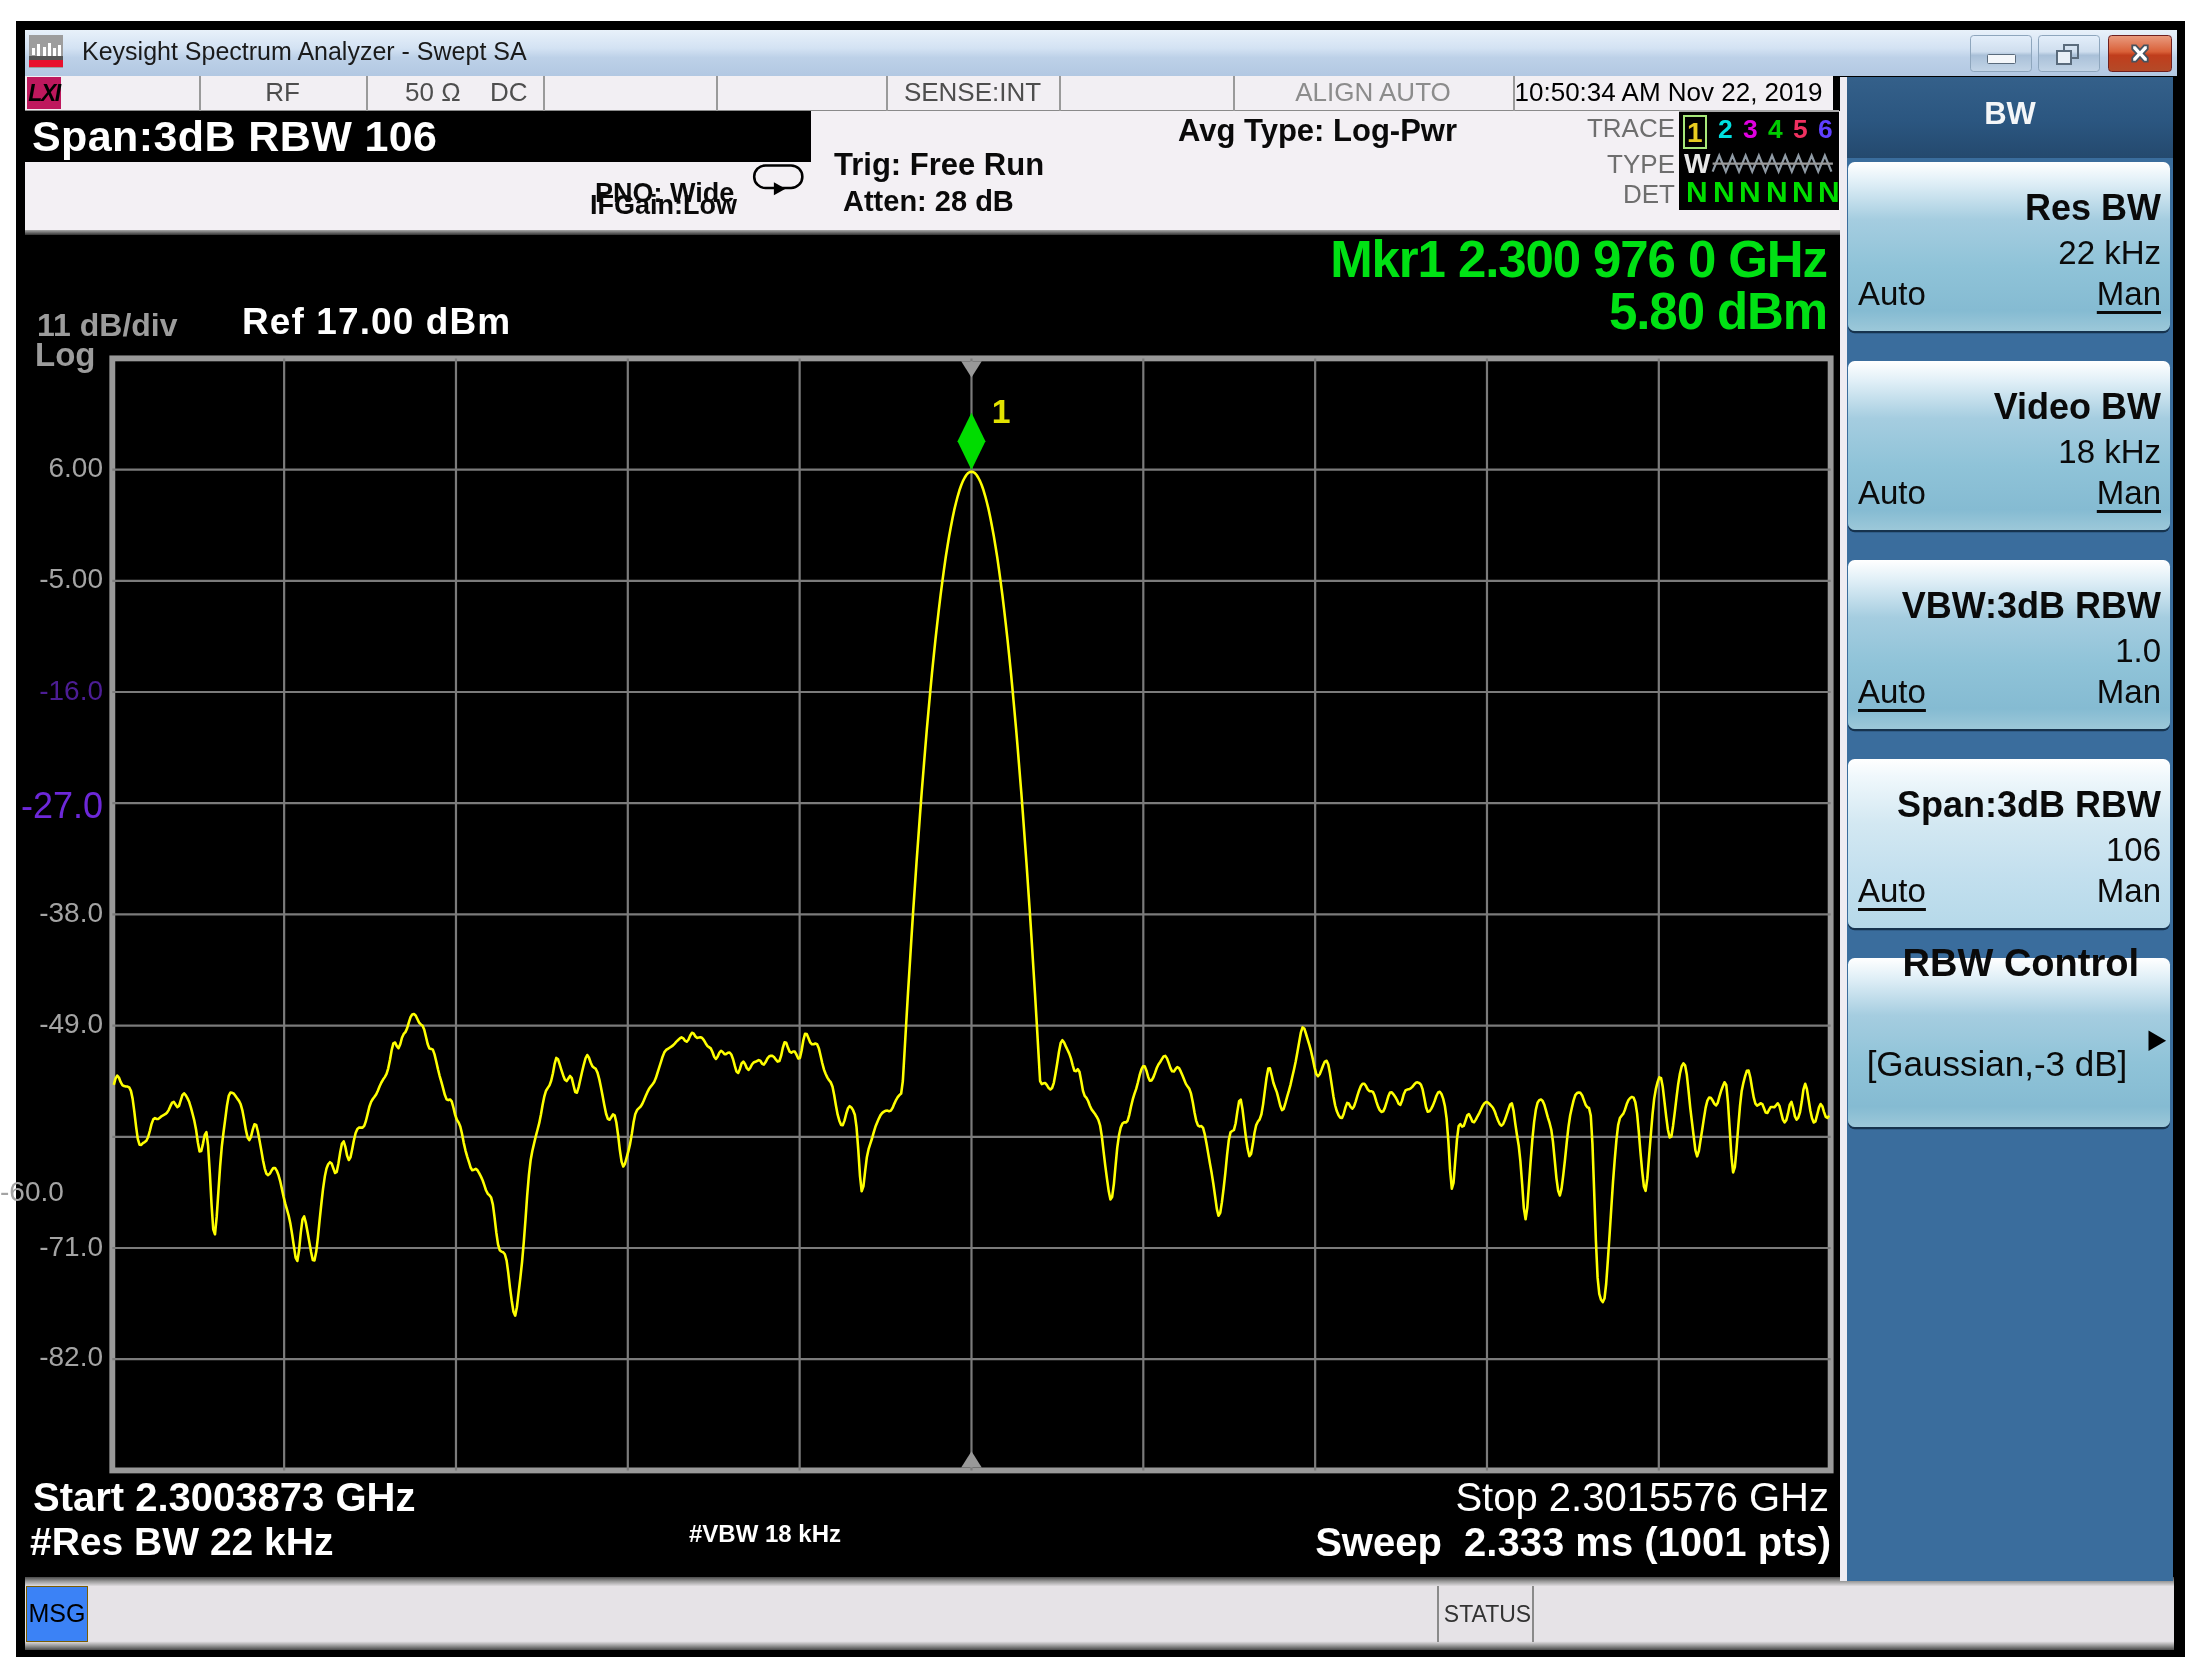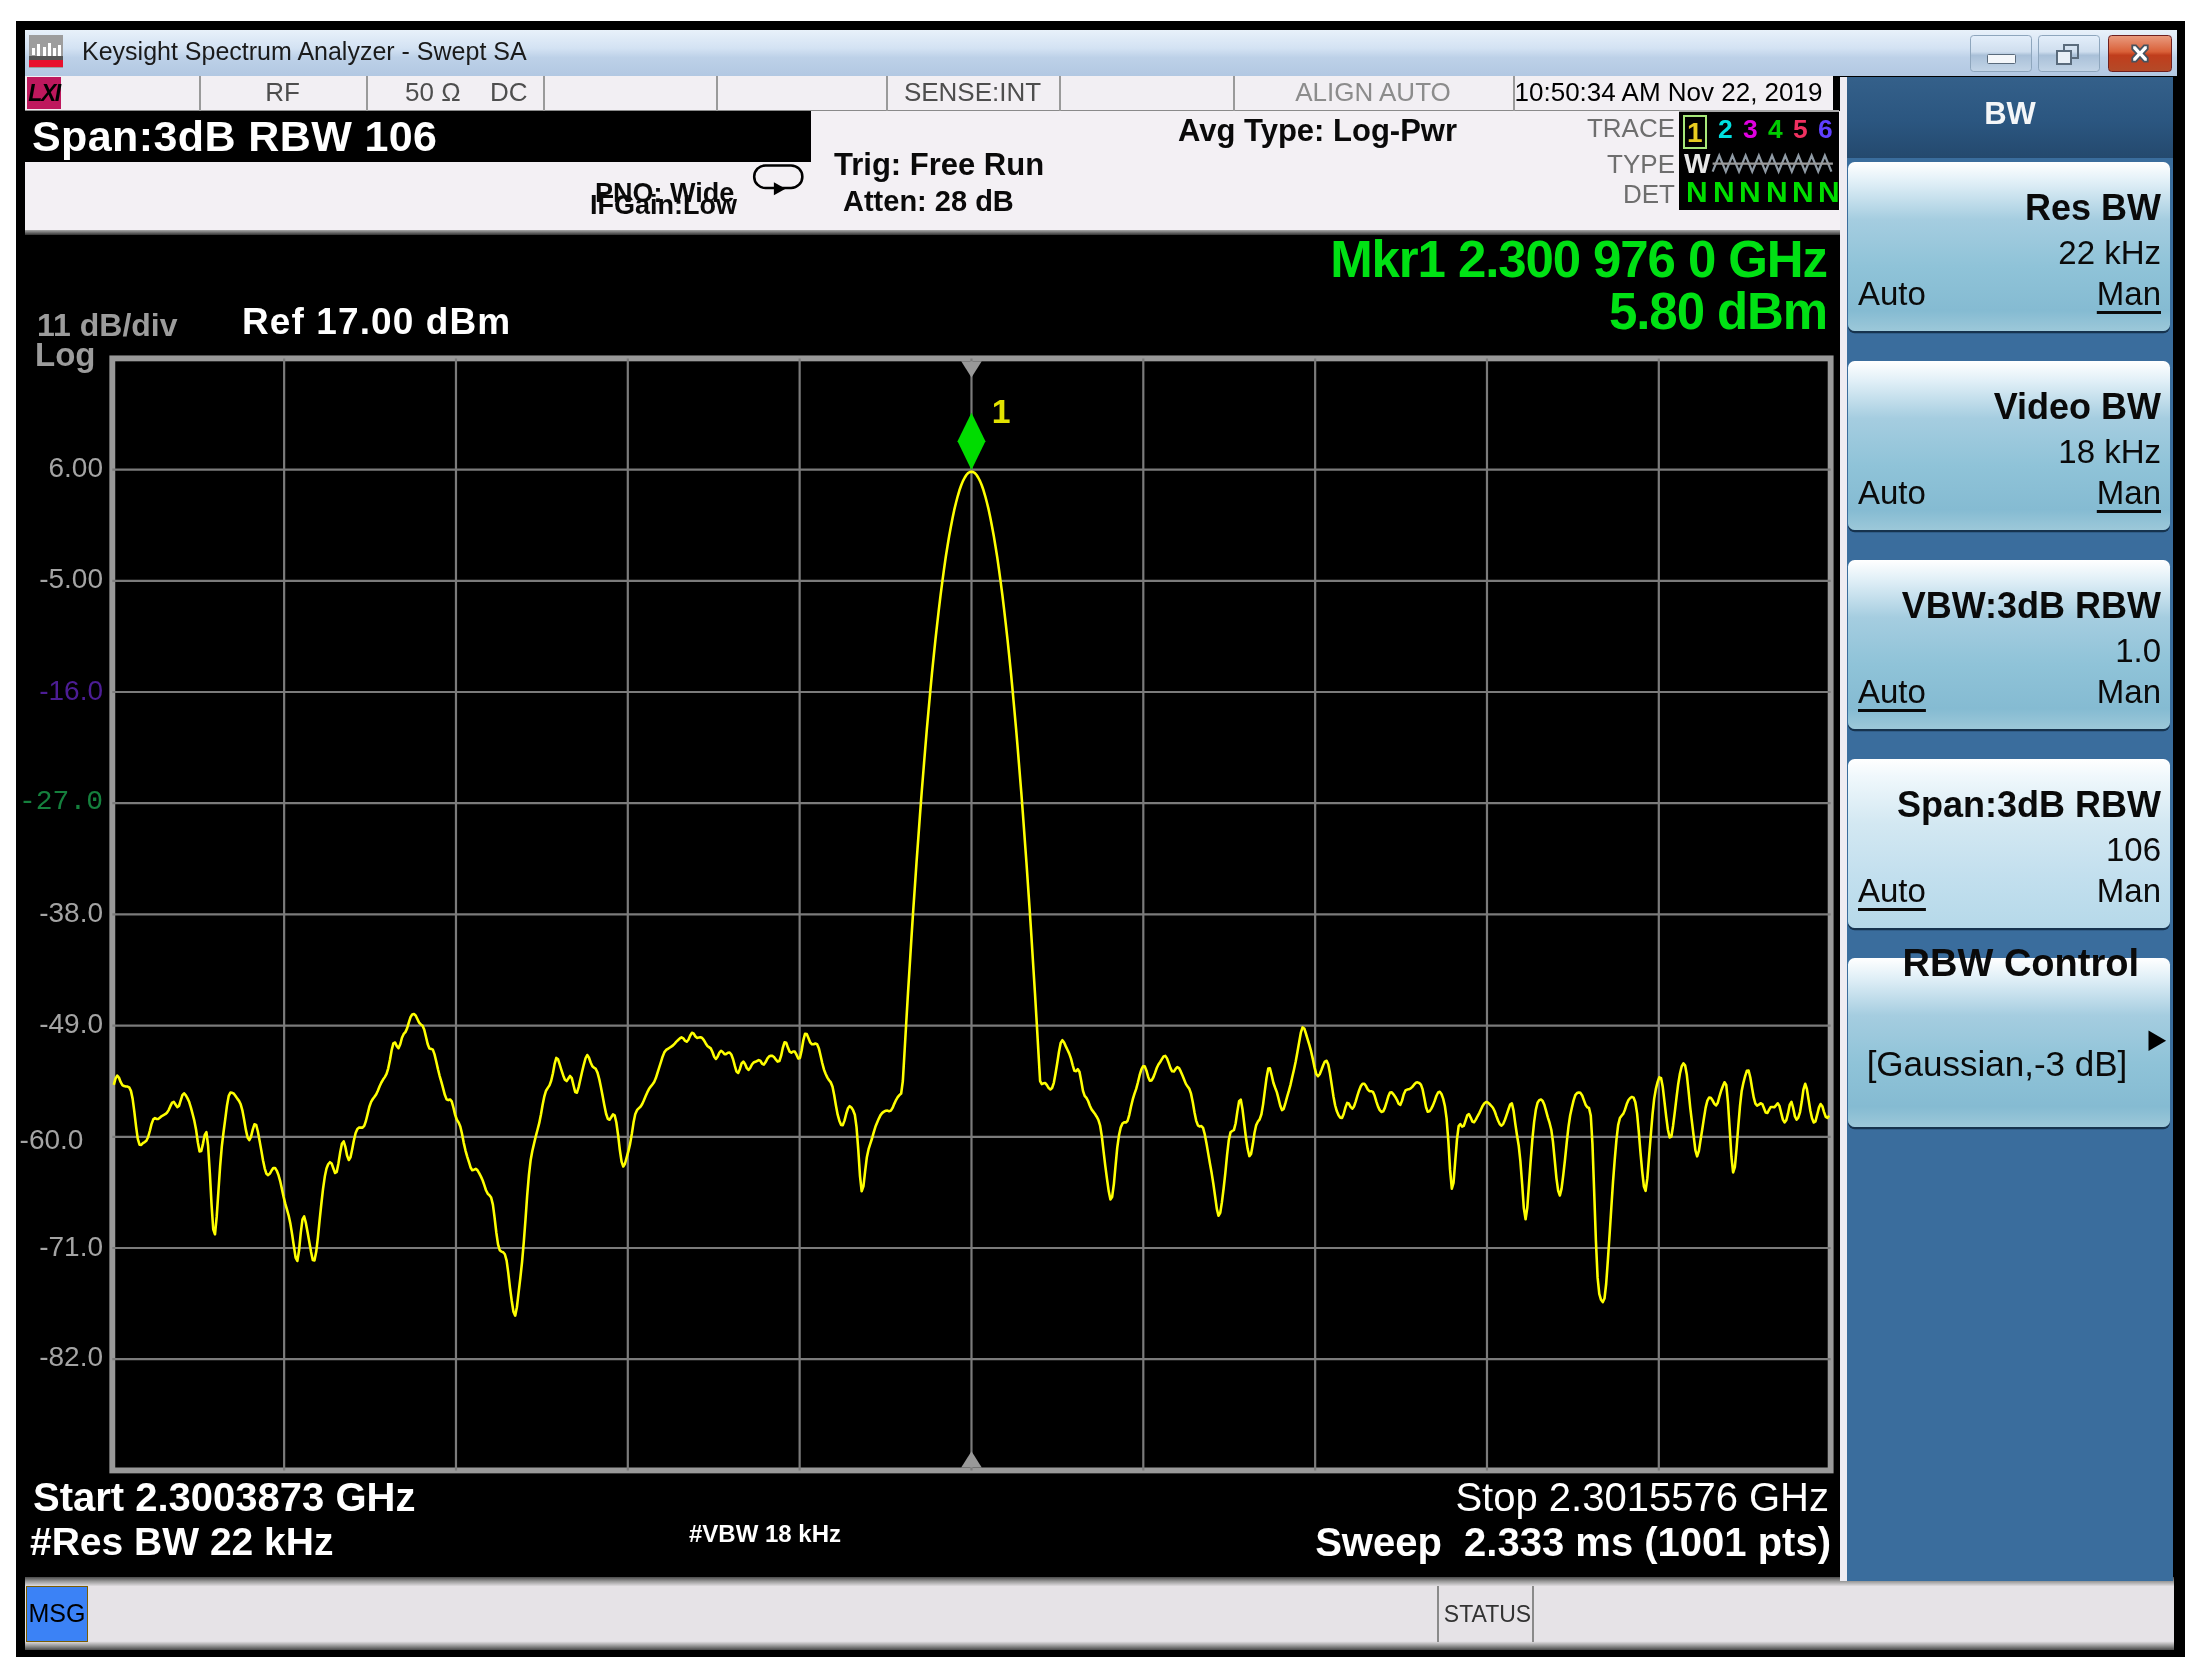--- a/index.html
+++ b/index.html
@@ -106,24 +106,24 @@
     <line x1="153.0" y1="1851.5" x2="2494.0" y2="1851.5" class="g"></line>
 <polygon points="1309.5,492.0 1337.5,492.0 1323.5,514.0" fill="#999999"></polygon>
 <polygon points="1309.5,1999.0 1337.5,1999.0 1323.5,1977.0" fill="#999999"></polygon>
 <polyline points="155.0,1477.7 157.3,1469.2 159.7,1465.0 162.0,1467.7 164.3,1473.8 166.7,1478.0 169.0,1479.4 171.4,1479.9 173.7,1480.0 176.0,1481.1 178.4,1485.9 180.7,1496.8 183.0,1514.2 185.4,1534.6 187.7,1551.4 190.1,1559.3 192.4,1559.5 194.7,1557.2 197.1,1555.7 199.4,1553.8 201.7,1549.1 204.1,1540.6 206.4,1531.2 208.8,1524.7 211.1,1523.1 213.4,1524.2 215.8,1524.1 218.1,1522.1 220.4,1520.2 222.8,1518.9 225.1,1517.7 227.4,1515.7 229.8,1512.1 232.1,1506.7 234.5,1501.9 236.8,1500.9 239.1,1504.5 241.5,1508.1 243.8,1506.5 246.1,1499.3 248.5,1491.7 250.8,1489.2 253.2,1492.0 255.5,1496.1 257.8,1501.1 260.2,1509.0 262.5,1517.8 264.8,1526.8 267.2,1539.3 269.5,1555.9 271.9,1568.4 274.2,1567.9 276.5,1558.1 278.9,1545.9 281.2,1542.0 283.5,1560.7 285.9,1598.3 288.2,1640.8 290.5,1674.4 292.9,1681.3 295.2,1657.6 297.6,1622.1 299.9,1588.5 302.2,1561.5 304.6,1541.6 306.9,1524.0 309.2,1506.2 311.6,1492.7 313.9,1488.2 316.3,1488.5 318.6,1489.8 320.9,1492.9 323.3,1496.5 325.6,1499.5 327.9,1504.2 330.3,1512.9 332.6,1525.2 334.9,1538.7 337.3,1549.4 339.6,1553.1 342.0,1548.3 344.3,1538.7 346.6,1531.4 349.0,1532.3 351.3,1541.2 353.6,1553.7 356.0,1567.0 358.3,1580.3 360.7,1591.8 363.0,1598.9 365.3,1600.7 367.7,1598.6 370.0,1594.4 372.3,1590.9 374.7,1590.9 377.0,1594.5 379.4,1600.6 381.7,1608.8 384.0,1619.2 386.4,1630.4 388.7,1639.9 391.0,1647.8 393.4,1656.4 395.7,1667.4 398.0,1681.5 400.4,1697.8 402.7,1713.0 405.1,1717.7 407.4,1703.4 409.7,1679.6 412.1,1660.9 414.4,1657.0 416.7,1665.8 419.1,1678.8 421.4,1692.0 423.8,1705.5 426.1,1716.4 428.4,1717.0 430.8,1705.2 433.1,1685.5 435.4,1662.5 437.8,1639.7 440.1,1619.4 442.5,1602.7 444.8,1591.7 447.1,1585.9 449.5,1583.1 451.8,1584.8 454.1,1591.3 456.5,1597.8 458.8,1596.2 461.1,1584.5 463.5,1569.6 465.8,1558.1 468.2,1554.7 470.5,1562.1 472.8,1573.9 475.2,1580.1 477.5,1576.4 479.8,1565.3 482.2,1553.0 484.5,1543.4 486.9,1537.7 489.2,1535.9 491.5,1536.0 493.9,1536.0 496.2,1533.6 498.5,1527.0 500.9,1517.2 503.2,1507.6 505.6,1500.9 507.9,1497.0 510.2,1494.0 512.6,1490.4 514.9,1485.4 517.2,1479.7 519.6,1474.5 521.9,1470.5 524.2,1467.2 526.6,1462.9 528.9,1455.2 531.3,1443.4 533.6,1430.3 535.9,1421.2 538.3,1420.0 540.6,1425.0 542.9,1427.8 545.3,1422.4 547.6,1413.6 550.0,1408.4 552.3,1405.9 554.6,1400.8 557.0,1392.6 559.3,1385.5 561.6,1381.9 564.0,1381.2 566.3,1383.2 568.6,1388.0 571.0,1393.0 573.3,1395.4 575.7,1397.3 578.0,1402.7 580.3,1412.2 582.7,1422.5 585.0,1428.3 587.3,1428.7 589.7,1429.8 592.0,1436.2 594.4,1446.2 596.7,1456.5 599.0,1465.7 601.4,1473.9 603.7,1482.5 606.0,1491.3 608.4,1497.5 610.7,1498.6 613.1,1497.6 615.4,1500.3 617.7,1508.6 620.1,1518.6 622.4,1525.2 624.7,1528.8 627.1,1534.4 629.4,1544.3 631.7,1556.4 634.1,1566.9 636.4,1575.1 638.8,1582.8 641.1,1590.3 643.4,1594.0 645.8,1593.3 648.1,1592.2 650.4,1593.9 652.8,1597.9 655.1,1602.4 657.5,1607.7 659.8,1614.3 662.1,1621.3 664.5,1626.0 666.8,1628.0 669.1,1631.1 671.5,1640.9 673.8,1658.6 676.2,1679.2 678.5,1695.1 680.8,1702.9 683.2,1704.9 685.5,1705.7 687.8,1708.5 690.2,1717.2 692.5,1734.1 694.8,1754.2 697.2,1772.2 699.5,1786.8 701.9,1792.2 704.2,1780.7 706.5,1760.7 708.9,1740.7 711.2,1719.4 713.5,1693.1 715.9,1661.4 718.2,1628.6 720.6,1600.3 722.9,1580.4 725.2,1567.8 727.6,1557.5 729.9,1547.9 732.2,1539.2 734.6,1529.9 736.9,1518.5 739.2,1505.2 741.6,1493.3 743.9,1485.7 746.3,1481.8 748.6,1478.4 750.9,1472.2 753.3,1461.8 755.6,1449.1 757.9,1441.0 760.3,1442.9 762.6,1450.3 765.0,1457.9 767.3,1464.9 769.6,1470.8 772.0,1472.5 774.3,1469.1 776.6,1465.6 779.0,1468.6 781.3,1478.3 783.7,1487.6 786.0,1488.4 788.3,1480.8 790.7,1470.0 793.0,1459.9 795.3,1450.4 797.7,1441.5 800.0,1437.0 802.3,1440.4 804.7,1447.2 807.0,1452.3 809.4,1454.4 811.7,1456.0 814.0,1461.0 816.4,1469.9 818.7,1481.0 821.0,1493.0 823.4,1505.7 825.7,1517.1 828.1,1524.1 830.4,1525.3 832.7,1521.8 835.1,1517.9 837.4,1519.2 839.7,1529.0 842.1,1546.3 844.4,1566.2 846.8,1582.3 849.1,1588.9 851.4,1585.2 853.8,1576.6 856.1,1568.0 858.4,1558.1 860.8,1544.4 863.1,1529.1 865.4,1517.9 867.8,1512.3 870.1,1509.8 872.5,1507.6 874.8,1504.1 877.1,1499.0 879.5,1493.3 881.8,1488.0 884.1,1483.5 886.5,1480.1 888.8,1477.3 891.2,1473.8 893.5,1468.4 895.8,1461.2 898.2,1453.7 900.5,1446.4 902.8,1439.0 905.2,1433.1 907.5,1430.1 909.9,1428.6 912.2,1427.1 914.5,1425.6 916.9,1423.9 919.2,1421.5 921.5,1418.9 923.9,1416.6 926.2,1414.4 928.5,1413.0 930.9,1414.3 933.2,1417.5 935.6,1419.0 937.9,1416.3 940.2,1410.8 942.6,1406.8 944.9,1407.6 947.2,1411.5 949.6,1413.7 951.9,1413.3 954.3,1412.8 956.6,1413.9 958.9,1416.7 961.3,1421.0 963.6,1424.7 965.9,1426.3 968.3,1428.0 970.6,1432.9 973.0,1439.5 975.3,1442.5 977.6,1439.5 980.0,1434.0 982.3,1431.3 984.6,1433.0 987.0,1435.8 989.3,1435.8 991.6,1434.0 994.0,1433.6 996.3,1436.4 998.7,1442.8 1001.0,1451.6 1003.3,1459.5 1005.7,1461.5 1008.0,1456.0 1010.3,1448.5 1012.7,1446.0 1015.0,1449.4 1017.4,1454.9 1019.7,1457.4 1022.0,1454.7 1024.4,1450.0 1026.7,1447.2 1029.0,1446.3 1031.4,1445.2 1033.7,1443.9 1036.0,1445.2 1038.4,1449.0 1040.7,1450.1 1043.1,1446.7 1045.4,1442.0 1047.7,1439.1 1050.1,1438.0 1052.4,1438.2 1054.7,1440.2 1057.1,1443.4 1059.4,1446.0 1061.8,1445.2 1064.1,1438.3 1066.4,1427.5 1068.8,1419.7 1071.1,1420.4 1073.4,1426.9 1075.8,1432.6 1078.1,1433.9 1080.5,1432.2 1082.8,1432.3 1085.1,1436.6 1087.5,1441.9 1089.8,1441.1 1092.1,1430.8 1094.5,1416.7 1096.8,1408.0 1099.1,1408.4 1101.5,1414.3 1103.8,1419.9 1106.2,1422.5 1108.5,1422.4 1110.8,1421.4 1113.2,1422.3 1115.5,1427.7 1117.8,1437.3 1120.2,1447.9 1122.5,1456.7 1124.9,1463.0 1127.2,1467.9 1129.5,1471.5 1131.9,1474.4 1134.2,1480.4 1136.5,1491.9 1138.9,1506.2 1141.2,1518.3 1143.6,1526.9 1145.9,1532.3 1148.2,1532.6 1150.6,1526.1 1152.9,1517.0 1155.2,1509.6 1157.6,1506.8 1159.9,1508.6 1162.2,1512.2 1164.6,1518.4 1166.9,1535.2 1169.3,1566.3 1171.6,1601.7 1173.9,1622.7 1176.3,1616.1 1178.6,1595.5 1180.9,1576.8 1183.3,1565.3 1185.6,1558.1 1188.0,1550.8 1190.3,1542.4 1192.6,1534.8 1195.0,1529.0 1197.3,1523.7 1199.6,1518.9 1202.0,1515.9 1204.3,1514.2 1206.7,1513.0 1209.0,1512.8 1211.3,1513.6 1213.7,1512.8 1216.0,1509.1 1218.3,1503.6 1220.7,1498.4 1223.0,1494.5 1225.3,1491.7 1227.7,1489.5 1230.0,1472.5 1232.4,1431.5 1234.7,1391.6 1237.0,1352.7 1239.4,1314.8 1241.7,1277.9 1244.0,1242.1 1246.4,1207.4 1248.7,1173.6 1251.1,1140.9 1253.4,1109.3 1255.7,1078.7 1258.1,1049.1 1260.4,1020.6 1262.7,993.1 1265.1,966.6 1267.4,941.2 1269.7,916.8 1272.1,893.4 1274.4,871.1 1276.8,849.8 1279.1,829.6 1281.4,810.4 1283.8,792.2 1286.1,775.1 1288.4,759.0 1290.8,744.0 1293.1,730.0 1295.5,717.0 1297.8,705.0 1300.1,694.1 1302.5,684.3 1304.8,675.5 1307.1,667.7 1309.5,660.9 1311.8,655.2 1314.2,650.6 1316.5,646.9 1318.8,644.3 1321.2,642.8 1323.5,642.3 1325.8,642.8 1328.2,644.3 1330.5,646.9 1332.8,650.6 1335.2,655.2 1337.5,660.9 1339.9,667.7 1342.2,675.5 1344.5,684.3 1346.9,694.1 1349.2,705.0 1351.5,717.0 1353.9,730.0 1356.2,744.0 1358.6,759.0 1360.9,775.1 1363.2,792.2 1365.6,810.4 1367.9,829.6 1370.2,849.8 1372.6,871.1 1374.9,893.4 1377.3,916.8 1379.6,941.2 1381.9,966.6 1384.3,993.1 1386.6,1020.6 1388.9,1049.1 1391.3,1078.7 1393.6,1109.3 1395.9,1140.9 1398.3,1173.6 1400.6,1207.4 1403.0,1242.1 1405.3,1277.9 1407.6,1314.8 1410.0,1352.7 1412.3,1391.6 1414.6,1431.5 1417.0,1472.5 1419.3,1476.7 1421.7,1475.6 1424.0,1475.2 1426.3,1478.1 1428.7,1482.1 1431.0,1483.9 1433.3,1482.0 1435.7,1474.9 1438.0,1462.2 1440.4,1447.5 1442.7,1432.6 1445.0,1420.7 1447.4,1416.9 1449.7,1420.1 1452.0,1425.3 1454.4,1430.3 1456.7,1435.1 1459.0,1441.6 1461.4,1451.0 1463.7,1458.6 1466.1,1459.0 1468.4,1456.3 1470.7,1460.2 1473.1,1472.8 1475.4,1485.9 1477.7,1492.7 1480.1,1495.4 1482.4,1499.7 1484.8,1506.1 1487.1,1511.1 1489.4,1514.2 1491.8,1517.4 1494.1,1521.1 1496.4,1525.4 1498.8,1533.4 1501.1,1547.9 1503.4,1567.9 1505.8,1588.0 1508.1,1605.7 1510.5,1622.8 1512.8,1633.9 1515.1,1630.6 1517.5,1612.9 1519.8,1587.5 1522.1,1563.3 1524.5,1546.2 1526.8,1535.9 1529.2,1530.3 1531.5,1528.7 1533.8,1529.1 1536.2,1526.6 1538.5,1518.5 1540.8,1507.5 1543.2,1497.6 1545.5,1490.1 1547.9,1483.2 1550.2,1474.5 1552.5,1464.9 1554.9,1457.0 1557.2,1452.3 1559.5,1452.4 1561.9,1458.4 1564.2,1466.9 1566.5,1472.0 1568.9,1471.6 1571.2,1467.7 1573.6,1461.4 1575.9,1454.8 1578.2,1450.0 1580.6,1446.6 1582.9,1442.7 1585.2,1439.1 1587.6,1438.2 1589.9,1441.6 1592.3,1448.1 1594.6,1454.9 1596.9,1459.3 1599.3,1459.4 1601.6,1456.0 1603.9,1453.5 1606.3,1454.9 1608.6,1459.4 1611.0,1464.9 1613.3,1470.7 1615.6,1476.4 1618.0,1480.1 1620.3,1483.2 1622.6,1489.7 1625.0,1501.4 1627.3,1515.0 1629.6,1526.4 1632.0,1532.9 1634.3,1534.5 1636.7,1533.8 1639.0,1536.3 1641.3,1545.0 1643.7,1557.7 1646.0,1571.1 1648.3,1584.6 1650.7,1597.9 1653.0,1612.5 1655.4,1629.5 1657.7,1646.3 1660.0,1656.0 1662.4,1652.1 1664.7,1637.5 1667.0,1618.9 1669.4,1597.3 1671.7,1573.3 1674.1,1552.8 1676.4,1542.3 1678.7,1540.6 1681.1,1539.0 1683.4,1530.0 1685.7,1514.2 1688.1,1499.9 1690.4,1497.8 1692.7,1510.9 1695.1,1530.7 1697.4,1549.5 1699.8,1565.2 1702.1,1574.8 1704.4,1571.9 1706.8,1558.4 1709.1,1543.1 1711.4,1532.5 1713.8,1527.7 1716.1,1524.7 1718.5,1517.8 1720.8,1504.3 1723.1,1486.3 1725.5,1468.0 1727.8,1455.6 1730.1,1455.2 1732.5,1464.7 1734.8,1474.8 1737.1,1481.3 1739.5,1487.6 1741.8,1496.5 1744.2,1506.2 1746.5,1512.1 1748.8,1510.6 1751.2,1502.7 1753.5,1494.1 1755.8,1486.3 1758.2,1477.3 1760.5,1467.1 1762.9,1456.8 1765.2,1446.0 1767.5,1433.4 1769.9,1419.5 1772.2,1406.7 1774.5,1399.4 1776.9,1400.9 1779.2,1408.1 1781.6,1416.2 1783.9,1423.7 1786.2,1432.2 1788.6,1442.7 1790.9,1454.1 1793.2,1463.0 1795.6,1466.0 1797.9,1463.3 1800.2,1457.5 1802.6,1451.0 1804.9,1446.0 1807.3,1444.9 1809.6,1450.0 1811.9,1462.0 1814.3,1477.7 1816.6,1493.2 1818.9,1505.5 1821.3,1513.8 1823.6,1519.2 1826.0,1522.4 1828.3,1522.7 1830.6,1517.4 1833.0,1508.4 1835.3,1502.3 1837.6,1503.2 1840.0,1507.8 1842.3,1510.2 1844.7,1507.1 1847.0,1500.2 1849.3,1492.3 1851.7,1485.0 1854.0,1479.3 1856.3,1476.1 1858.7,1476.2 1861.0,1479.4 1863.3,1483.8 1865.7,1486.3 1868.0,1486.3 1870.4,1487.3 1872.7,1492.3 1875.0,1500.1 1877.4,1507.4 1879.7,1512.2 1882.0,1514.6 1884.4,1513.8 1886.7,1509.0 1889.1,1501.3 1891.4,1493.3 1893.7,1488.1 1896.1,1487.9 1898.4,1490.6 1900.7,1493.8 1903.1,1498.1 1905.4,1503.5 1907.8,1505.0 1910.1,1499.2 1912.4,1490.5 1914.8,1485.3 1917.1,1484.1 1919.4,1483.8 1921.8,1482.6 1924.1,1480.4 1926.4,1477.5 1928.8,1474.9 1931.1,1474.3 1933.5,1475.2 1935.8,1477.4 1938.1,1483.9 1940.5,1496.0 1942.8,1508.2 1945.1,1514.3 1947.5,1513.8 1949.8,1510.4 1952.2,1505.7 1954.5,1499.7 1956.8,1492.9 1959.2,1488.1 1961.5,1487.2 1963.8,1490.1 1966.2,1496.8 1968.5,1506.8 1970.8,1523.8 1973.2,1554.6 1975.5,1593.2 1977.9,1619.1 1980.2,1611.4 1982.5,1582.3 1984.9,1552.3 1987.2,1534.0 1989.5,1531.2 1991.9,1534.6 1994.2,1533.5 1996.6,1526.4 1998.9,1519.2 2001.2,1517.6 2003.6,1522.3 2005.9,1527.7 2008.2,1528.6 2010.6,1525.1 2012.9,1520.5 2015.3,1516.2 2017.6,1511.3 2019.9,1506.4 2022.3,1502.7 2024.6,1501.1 2026.9,1501.7 2029.3,1503.8 2031.6,1506.2 2033.9,1508.9 2036.3,1513.7 2038.6,1520.3 2041.0,1526.6 2043.3,1531.4 2045.6,1533.3 2048.0,1530.8 2050.3,1525.2 2052.6,1518.5 2055.0,1511.3 2057.3,1504.6 2059.7,1503.0 2062.0,1512.8 2064.3,1530.3 2066.7,1546.4 2069.0,1560.3 2071.3,1581.5 2073.7,1612.8 2076.0,1645.6 2078.4,1660.9 2080.7,1645.1 2083.0,1613.3 2085.4,1580.2 2087.7,1551.5 2090.0,1528.4 2092.4,1511.5 2094.7,1502.0 2097.0,1498.5 2099.4,1497.7 2101.7,1499.6 2104.1,1505.2 2106.4,1513.5 2108.7,1522.0 2111.1,1529.6 2113.4,1538.8 2115.7,1555.4 2118.1,1580.3 2120.4,1604.7 2122.8,1622.1 2125.1,1628.4 2127.4,1619.1 2129.8,1600.1 2132.1,1579.4 2134.4,1556.7 2136.8,1534.9 2139.1,1519.4 2141.5,1508.5 2143.8,1498.9 2146.1,1491.7 2148.5,1488.9 2150.8,1488.1 2153.1,1488.6 2155.5,1492.2 2157.8,1498.5 2160.1,1504.7 2162.5,1508.3 2164.8,1509.2 2167.2,1519.6 2169.5,1558.5 2171.8,1622.3 2174.2,1690.3 2176.5,1740.4 2178.8,1762.6 2181.2,1770.5 2183.5,1773.7 2185.9,1768.8 2188.2,1748.7 2190.5,1716.4 2192.9,1680.9 2195.2,1645.1 2197.5,1609.9 2199.9,1578.9 2202.2,1552.4 2204.5,1532.6 2206.9,1522.9 2209.2,1519.8 2211.6,1516.9 2213.9,1511.2 2216.2,1503.9 2218.6,1498.3 2220.9,1495.6 2223.2,1494.2 2225.6,1495.1 2227.9,1501.4 2230.3,1516.6 2232.6,1541.4 2234.9,1569.8 2237.3,1595.8 2239.6,1616.2 2241.9,1622.2 2244.3,1604.8 2246.6,1575.5 2249.0,1545.7 2251.3,1518.3 2253.6,1496.5 2256.0,1482.8 2258.3,1473.7 2260.6,1467.4 2263.0,1468.6 2265.3,1480.7 2267.6,1500.5 2270.0,1521.4 2272.3,1538.9 2274.7,1549.4 2277.0,1548.1 2279.3,1533.7 2281.7,1514.4 2284.0,1495.0 2286.3,1476.8 2288.7,1462.2 2291.0,1452.7 2293.4,1448.5 2295.7,1451.0 2298.0,1463.5 2300.4,1485.9 2302.7,1508.6 2305.0,1527.8 2307.4,1547.5 2309.7,1566.6 2312.1,1575.1 2314.4,1568.1 2316.7,1553.4 2319.1,1538.2 2321.4,1523.1 2323.7,1508.7 2326.1,1499.1 2328.4,1495.0 2330.7,1495.3 2333.1,1498.8 2335.4,1503.3 2337.8,1505.8 2340.1,1502.5 2342.4,1493.8 2344.8,1485.8 2347.1,1479.7 2349.4,1474.2 2351.8,1477.9 2354.1,1501.6 2356.5,1538.2 2358.8,1575.3 2361.1,1597.1 2363.5,1589.7 2365.8,1564.7 2368.1,1534.8 2370.5,1506.3 2372.8,1486.0 2375.2,1474.6 2377.5,1465.7 2379.8,1458.6 2382.2,1458.2 2384.5,1467.3 2386.8,1481.4 2389.2,1494.8 2391.5,1503.4 2393.8,1506.0 2396.2,1504.7 2398.5,1502.8 2400.9,1503.9 2403.2,1509.5 2405.5,1515.4 2407.9,1516.1 2410.2,1511.5 2412.5,1507.8 2414.9,1507.8 2417.2,1508.3 2419.6,1505.6 2421.9,1502.8 2424.2,1506.3 2426.6,1515.8 2428.9,1525.0 2431.2,1528.8 2433.6,1525.8 2435.9,1516.6 2438.2,1505.1 2440.6,1500.8 2442.9,1508.9 2445.3,1520.7 2447.6,1525.1 2449.9,1522.5 2452.3,1514.7 2454.6,1500.8 2456.9,1484.3 2459.3,1476.2 2461.6,1483.3 2464.0,1498.4 2466.3,1512.6 2468.6,1523.1 2471.0,1529.0 2473.3,1527.4 2475.6,1518.7 2478.0,1508.7 2480.3,1503.8 2482.7,1506.8 2485.0,1514.8 2487.3,1521.2 2489.7,1522.6 2492.0,1519.8" fill="none" stroke="#ffff00" stroke-width="3.5" stroke-linejoin="round"></polyline>
 <polygon points="1323.5,562 1342.5,601 1323.5,640 1304.5,601" fill="#00dc00"></polygon>
 <text x="1351" y="576" font-family="Liberation Sans, sans-serif" font-size="46" font-weight="bold" fill="#e2e200">1</text>
 </svg>
 <div style="position:absolute;left:0px;top:454px;width:103px;text-align:right;font-size:28px;color:#a4a4a4;">6.00</div>
 <div style="position:absolute;left:0px;top:565px;width:103px;text-align:right;font-size:28px;color:#a4a4a4;">-5.00</div>
 <div style="position:absolute;left:0px;top:677px;width:103px;text-align:right;font-size:28px;color:#4c1d95;">-16.0</div>
-<div style="position:absolute;left:0px;top:788px;width:103px;text-align:right;font-size:28px;color:#15803d;font-family:Liberation Mono, monospace;">-27.0</div>
+<div style="position:absolute;left:0px;top:788px;width:103px;text-align:right;font-size:36px;color:#6d28d9;">-27.0</div>
 <div style="position:absolute;left:0px;top:899px;width:103px;text-align:right;font-size:28px;color:#a4a4a4;">-38.0</div>
 <div style="position:absolute;left:0px;top:1010px;width:103px;text-align:right;font-size:28px;color:#a4a4a4;">-49.0</div>
-<div style="position:absolute;left:0px;top:1126px;width:103px;text-align:center;font-size:28px;color:#a4a4a4;">-60.0</div>
+<div style="position:absolute;left:0px;top:1178px;width:103px;text-align:left;font-size:28px;color:#a4a4a4;">-60.0</div>
 <div style="position:absolute;left:0px;top:1233px;width:103px;text-align:right;font-size:28px;color:#a4a4a4;">-71.0</div>
 <div style="position:absolute;left:0px;top:1343px;width:103px;text-align:right;font-size:28px;color:#a4a4a4;">-82.0</div>
 <div style="position:absolute;left:33px;top:1477px;font-size:40px;font-weight:bold;color:#fff;">Start 2.3003873 GHz</div>
 <div style="position:absolute;left:1101px;top:1477px;width:728px;text-align:right;font-size:40px;font-weight:normal;color:#fff;">Stop 2.3015576 GHz</div>
 <div style="position:absolute;left:30px;top:1522px;font-size:39px;font-weight:bold;color:#fff;">#Res BW 22 kHz</div>
 <div style="position:absolute;left:689px;top:1522px;font-size:24px;font-weight:bold;color:#fff;">#VBW 18 kHz</div>
 <div style="position:absolute;left:1101px;top:1522px;width:730px;text-align:right;font-size:40px;font-weight:bold;color:#fff;">Sweep&nbsp; 2.333 ms (1001 pts)</div>
 <div style="position:absolute;left:25px;top:1577px;width:2149px;height:73px;background:linear-gradient(180deg,#4a4a4a 0%,#9a9a9a 6%,#e6e3e7 13%,#e6e3e7 88%,#9a9a9a 94%,#4a4a4a 100%);"></div>
 <div style="position:absolute;left:26px;top:1586px;width:62px;height:56px;background:#3b82f6;border:1.5px solid #7a5c00;font-size:25px;color:#000;line-height:53px;text-align:center;">MSG</div>
 <div style="position:absolute;left:1437px;top:1586px;width:1.5px;height:56px;background:#8a8a8a;"></div>

